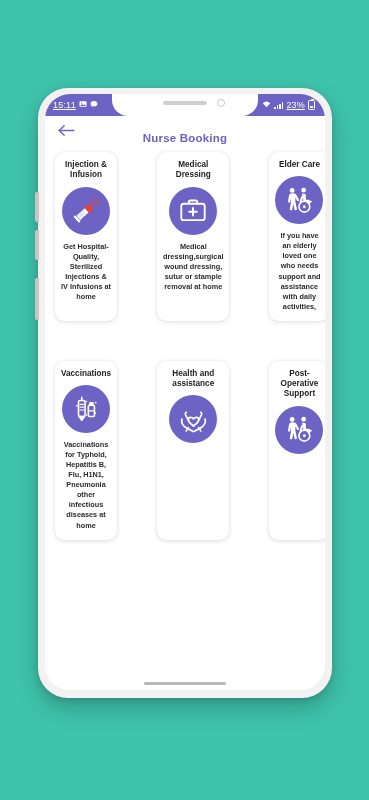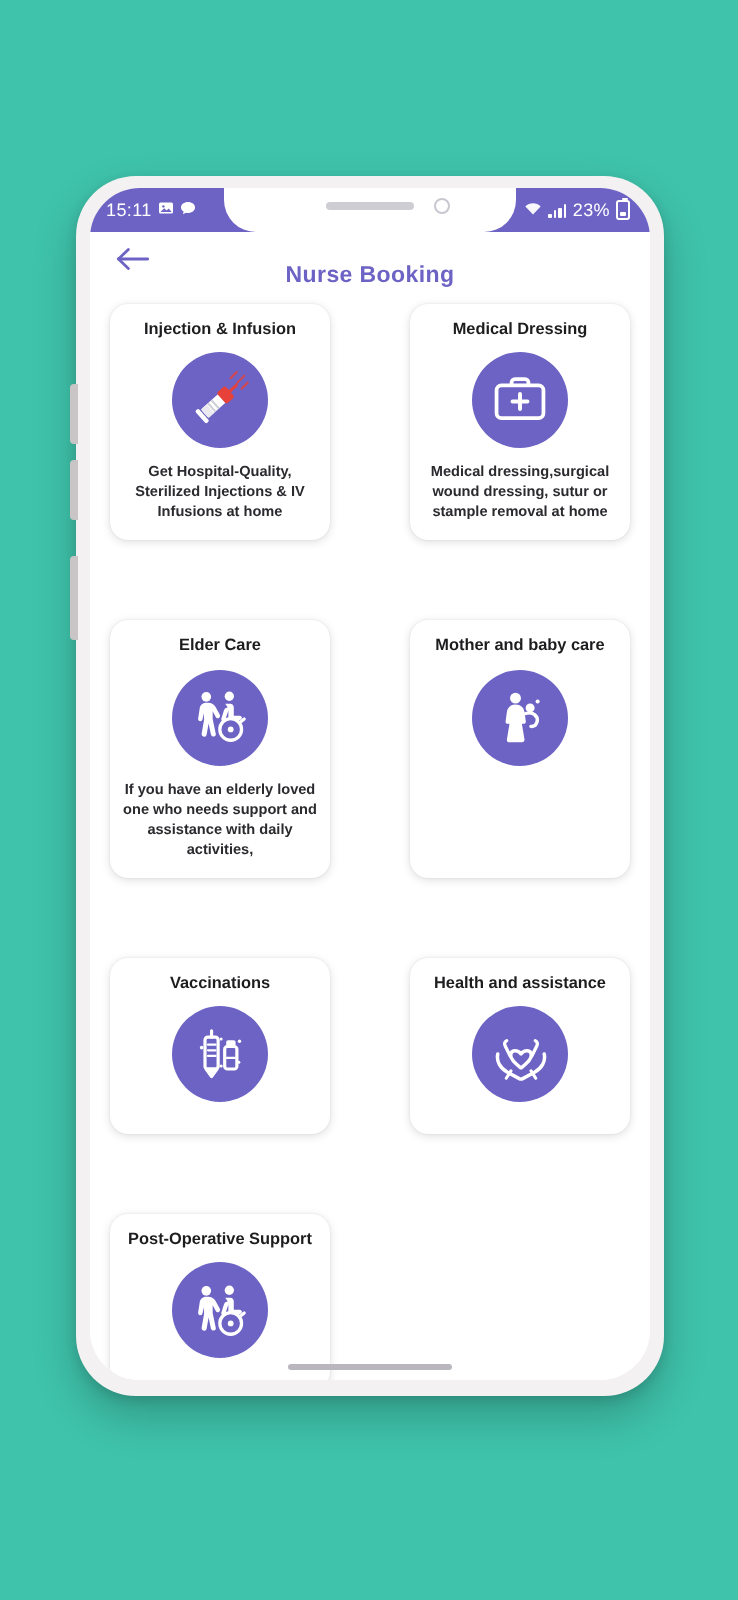--- a/index.html
+++ b/index.html
@@ -63,20 +63,21 @@
     padding: 0 8px;
     color: #ffffff;
     font-size: 9px;
     letter-spacing: .2px;
   }
   .status-left, .status-right {
     display: flex;
     align-items: center;
     gap: 3px;
     z-index: 2;
+    text-decoration: underline;
   }
   .status-right { padding-right: 2px; }
 
   
   #notch-cutout {
     position: absolute;
     left: 50%;
     transform: translateX(-50%);
     top: -14px;
     width: 146px;
@@ -162,21 +163,21 @@
   
   #service-scroll {
     flex: 1 1 auto;
     background: #ffffff;
     overflow: hidden;
     padding: 4px 10px 0 10px;
   }
 
   #service-grid {
     display: grid;
-    grid-template-columns: 1fr 1fr;
+    grid-template-columns: 1fr 1fr 1fr 1fr;
     column-gap: 10px;
     row-gap: 11px;
     gap: 40px;
   }
 
   .service-card {
     background: #ffffff;
     border-radius: 9px;
     box-shadow: 0 1px 5px rgba(0,0,0,0.13),
                 0 0 1px rgba(0,0,0,0.10);
@@ -363,20 +364,21 @@
                 <rect x="19.3" y="8.6" width="5" height="3.4" rx="1" fill="#fff"></rect>
                 <path d="M19.6 18h4.3" stroke="#fff" stroke-width="1.2" stroke-linecap="round"></path>
               </g>
               <circle cx="6.2" cy="12.6" r=".95" fill="#fff"></circle>
               <circle cx="26.4" cy="9.2" r=".9" fill="#fff"></circle>
               <circle cx="16.6" cy="22.4" r=".85" fill="#fff"></circle>
               <circle cx="26" cy="20.4" r=".85" fill="#fff"></circle>
               <circle cx="16.6" cy="8" r=".8" fill="#fff"></circle>
             </svg>
           </div>
+          <div class="card-desc">Vaccinations for Typhoid, Hepatitis B, Flu, H1N1, Pneumonia other infectious diseases at home</div>
         </div>
 
 
         <div class="service-card">
           <div class="card-title">Health and assistance</div>
           <div class="card-icon-circle">
             <svg width="31" height="31" viewBox="0 0 32 32">
               <path d="M16 15.4c-1.6-2-5.3-2.5-5.3 1 0 2.2 2.9 4.4 5.3 6.3 2.4-1.9 5.3-4.1 5.3-6.3 0-3.5-3.7-3-5.3-1z" fill="none" stroke="#fff" stroke-width="1.8" stroke-linejoin="round"></path>
               <path d="M8.6 8.6c-1 .4-1.3 1.6-.8 2.6l2.6 5.3M23.4 8.6c1 .4 1.3 1.6.8 2.6l-2.6 5.3" fill="none" stroke="#fff" stroke-width="1.7" stroke-linecap="round"></path>
               <path d="M4 15.5c-.8 3.8 1.3 7.4 5 9.4l6.1 3.3c.6.3 1.2.3 1.8 0l6.1-3.3c3.7-2 5.8-5.6 5-9.4" fill="none" stroke="#fff" stroke-width="1.8" stroke-linecap="round"></path>

